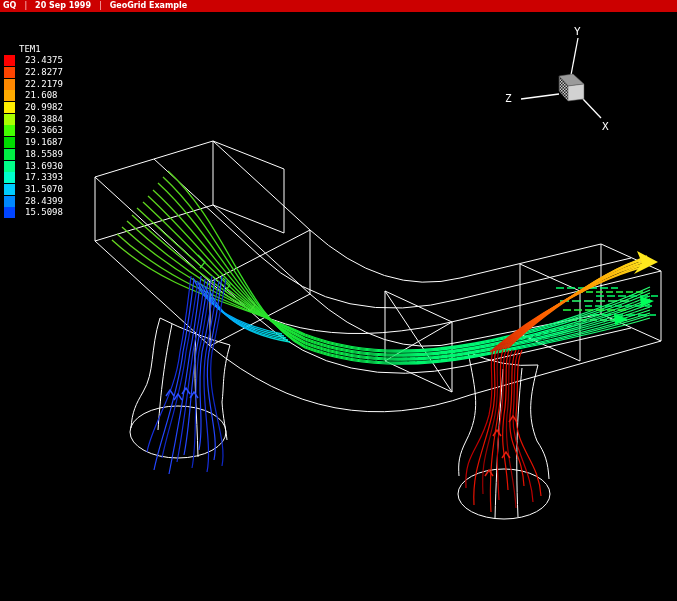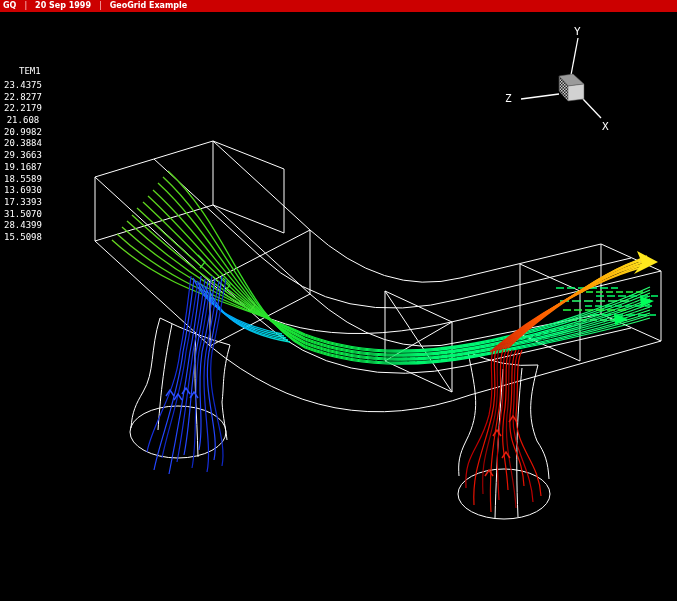--- a/index.html
+++ b/index.html
@@ -9,24 +9,24 @@
   .titlebar{position:absolute;left:0;top:0;width:677px;height:12px;
     background:#cc0000;display:flex;align-items:center;gap:8px;
     padding-left:3px;box-sizing:border-box;}
   .titlebar span{color:#fff;font-size:8px;font-weight:bold;line-height:12px;
     font-family:"DejaVu Sans",sans-serif;white-space:nowrap;}
   .titlebar .sep{color:#ffc8c8;font-weight:normal;}
   
   .viewport{position:absolute;left:0;top:12px;width:677px;height:589px;background:#000;}
   svg.scene{position:absolute;left:0;top:0;}
   
-  .legend{position:absolute;left:4px;top:65px;}
+  .legend{position:absolute;left:4px;top:43px;}
   .legend .ltitle{color:#fff;font-size:9px;font-family:"DejaVu Sans Mono",monospace;
     margin-left:15px;height:12px;line-height:12px;}
-  .lrow{height:11.7px;display:flex;align-items:center;gap:3px;flex-direction:column;}
+  .lrow{height:11.7px;display:flex;align-items:center;gap:10px;}
   .sw{width:11px;height:11px;display:inline-block;}
   .lv{color:#fff;font-size:9px;font-family:"DejaVu Sans Mono",monospace;line-height:11px;}
   
   text.axlabel{fill:#fff;font-size:11px;font-family:"DejaVu Sans Mono",monospace;}
 </style>
 </head>
 <body>
 
 <div class="titlebar">
   <span>GQ</span>

